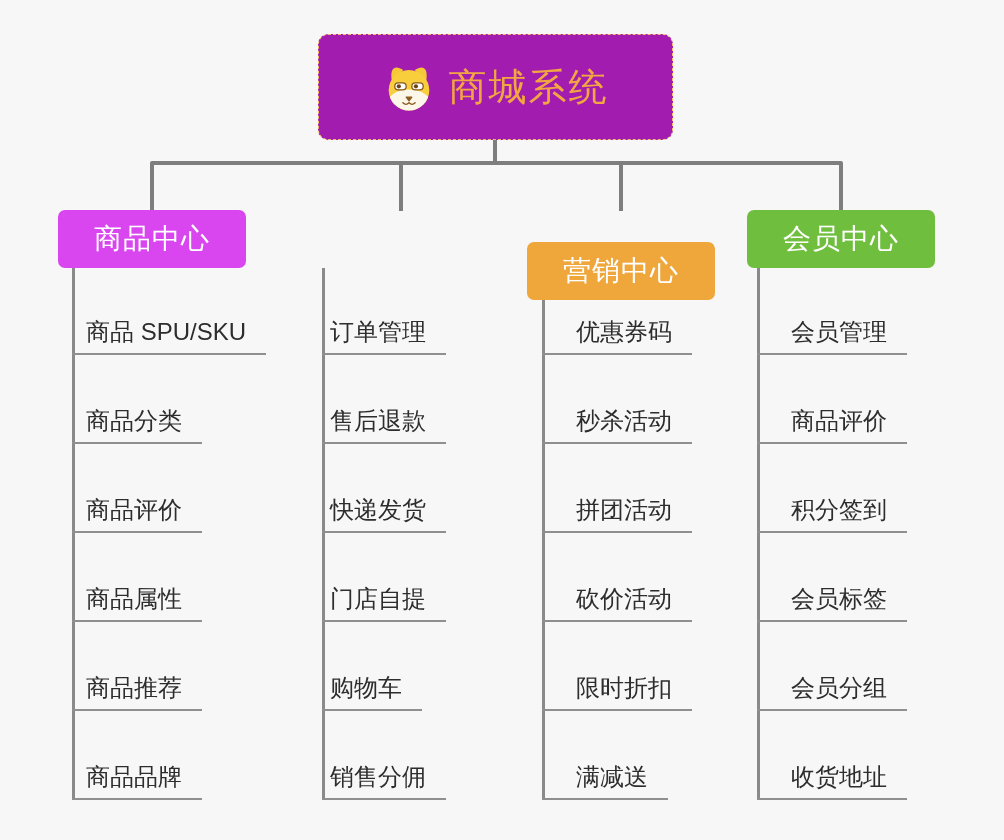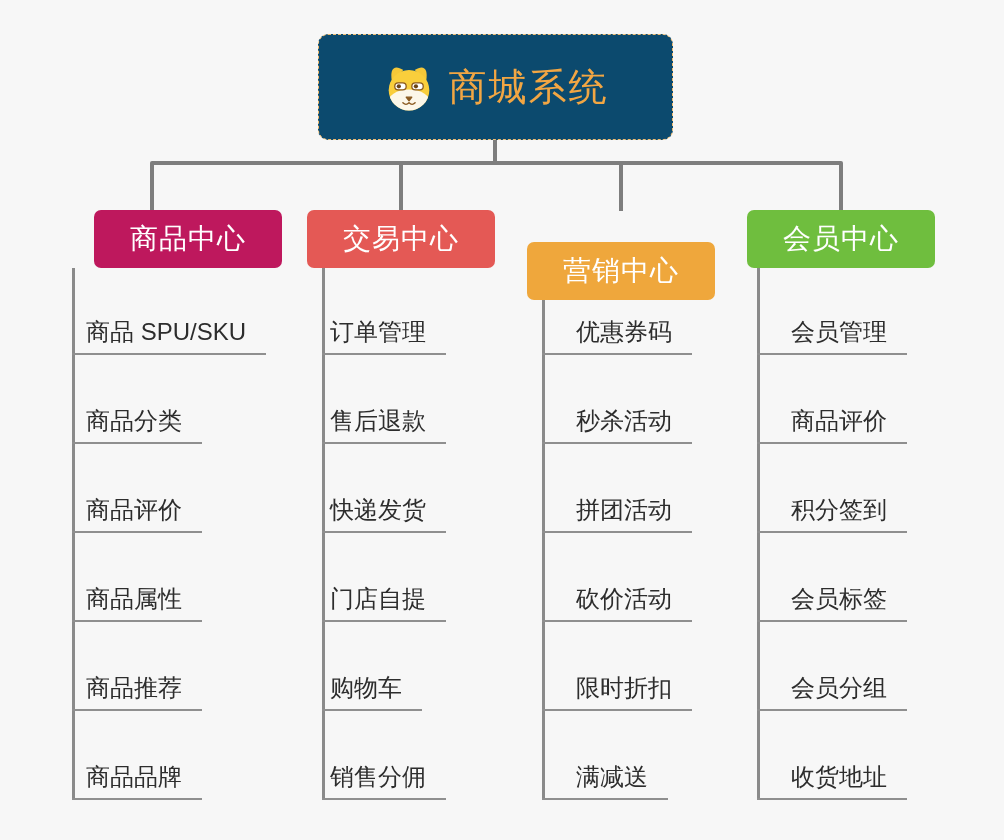--- a/index.html
+++ b/index.html
@@ -11,21 +11,21 @@
   .stem   { left:493px; top:139px; width:4px; height:24px; }
   .bus    { left:150px; top:161px; width:693px; height:4px; border-radius:2px; }
   .drop   { top:163px; width:4px; height:48px; }
   .drop-0 { left:150px; } .drop-1 { left:399px; } .drop-2 { left:619px; } .drop-3 { left:839px; }
   .trunk  { position:absolute; top:268px; width:3px; height:532px; background:#8a8a8a; }
   .t0 { left:72px; } .t1 { left:322px; } .t2 { left:542px; } .t3 { left:757px; }
 
   
   .root-node {
     position:absolute; left:318px; top:34px; width:355px; height:106px;
-    background:#0c4a6e; border:1px dashed #f1be73; border-radius:10px;
+    background:#a21caf; border:1px dashed #f1be73; border-radius:10px;
     box-sizing:border-box; display:flex; align-items:center; justify-content:center; gap:14px;
   }
   .root-title { font-size:38px; letter-spacing:2px; color:#f2a643; }
 
   
   .branch {
     position:absolute; top:210px; width:188px; height:58px; border-radius:7px;
     color:#ffffff; font-size:28px; letter-spacing:1px;
     display:flex; align-items:center; justify-content:center; cursor:default;
   }
@@ -68,22 +68,21 @@
       <rect x="14.5" y="27" width="14" height="8.5" rx="4.2" fill="#ffffff" stroke="#8a5a20" stroke-width="1.6"></rect>
       <rect x="35.5" y="27" width="14" height="8.5" rx="4.2" fill="#ffffff" stroke="#8a5a20" stroke-width="1.6"></rect>
       <circle cx="19.5" cy="31.2" r="2.6" fill="#6b4414"></circle>
       <circle cx="40.5" cy="31.2" r="2.6" fill="#6b4414"></circle>
       <path d="M28.5 44.5 h7 l-3.5 4.5 z" fill="#8a5a20" stroke="#8a5a20" stroke-width="1.5" stroke-linejoin="round"></path>
       <path d="M24.5 51.5 q3.8 3.8 7.5 0 q3.8 3.8 7.5 0" stroke="#8a5a20" stroke-width="1.8" fill="none" stroke-linecap="round"></path>
     </svg>
     <span class="root-title" style="color: rgb(242, 166, 67);">商城系统</span>
   </div>
 
-  <div class="branch b0" style="background: #be185d; margin-left: 36px;">商品中心</div>
-  <div class="branch b1" style="background: rgb(228, 89, 85);">交易中心</div>
+  <div class="branch b0" style="background: #d946ef;">商品中心</div>
   <div class="branch b2" style="background: rgb(239, 167, 60);">营销中心</div>
   <div class="branch b3" style="background: rgb(111, 190, 62);">会员中心</div>
 
   <div class="child col0 row0">商品 SPU/SKU</div>
   <div class="child col0 row1">商品分类</div>
   <div class="child col0 row2">商品评价</div>
   <div class="child col0 row3">商品属性</div>
   <div class="child col0 row4">商品推荐</div>
   <div class="child col0 row5">商品品牌</div>
 

